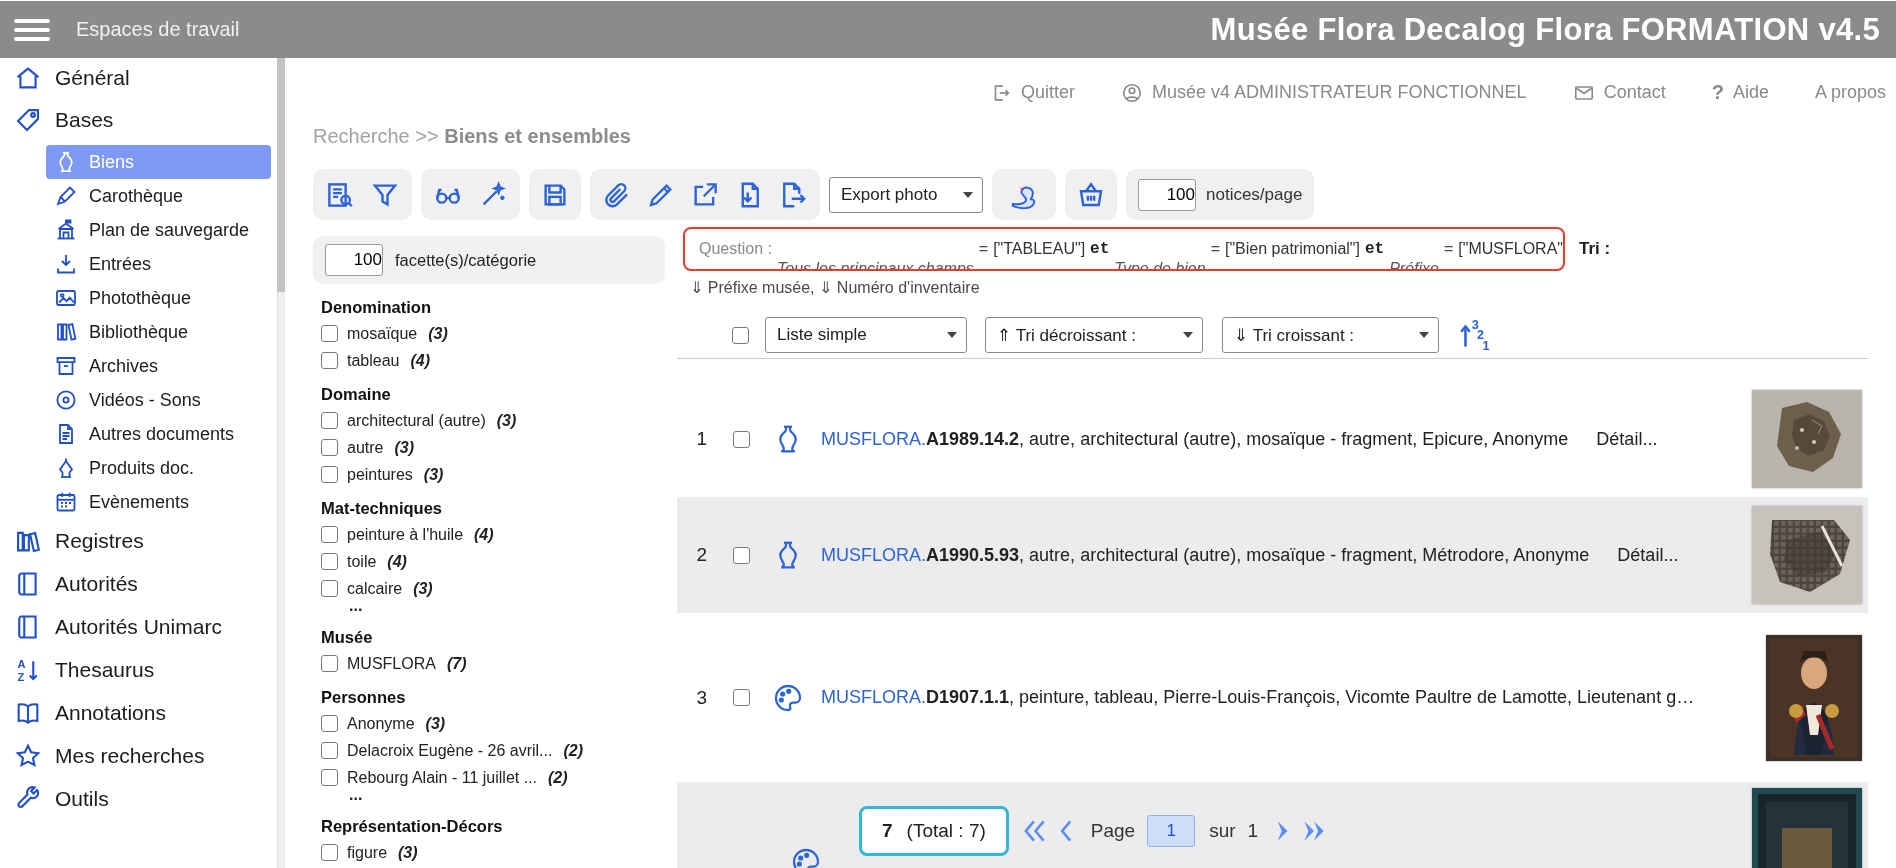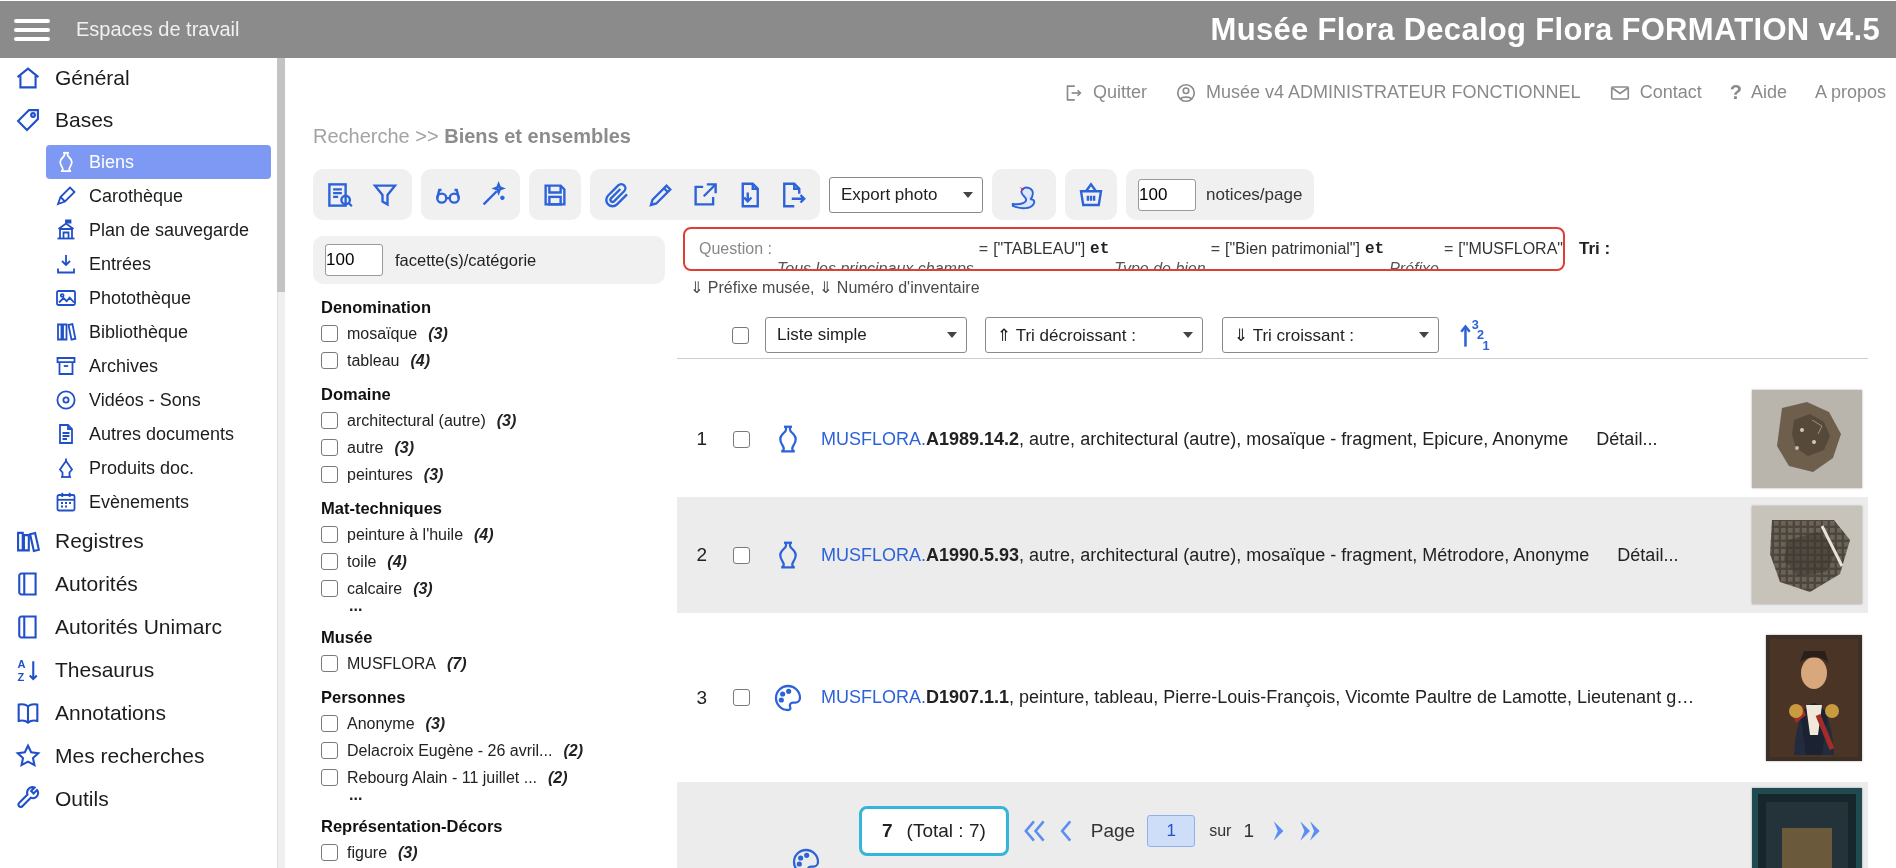--- a/index.html
+++ b/index.html
@@ -25,42 +25,42 @@
   .side-item.lvl { height:43px; }
   .side-sub-list { margin-top:4px; }
   .side-sub { display:flex; align-items:center; gap:11px; height:34px; margin:0 14px 0 46px; padding-left:8px;
               font-size:18px; color:#1c1c1c; cursor:pointer; border-radius:4px; }
   .side-sub.selected { background:#7e99f3; color:#fff; }
   .icon24 { width:24px; height:24px; color:#2050c8; flex:none; }
   .icon28 { width:28px; height:28px; color:#2050c8; flex:none; }
   .side-sub.selected .icon24 { color:#fff; }
 
   
-  .utility { position:absolute; top:81px; right:10px; display:flex; align-items:center; gap:28px;
+  .utility { position:absolute; top:81px; right:10px; display:flex; align-items:center; gap:46px;
              color:#8a8a8a; font-size:18px; }
   .ut-item { display:flex; align-items:center; gap:9px; cursor:pointer; white-space:nowrap; }
   .icon22g { width:22px; height:22px; color:#8a8a8a; flex:none; }
   .qmark { font-size:20px; font-weight:bold; color:#8a8a8a; }
 
   
   .breadcrumb { position:absolute; top:125px; left:313px; font-size:20px; color:#a3a3a3; }
   .breadcrumb b { color:#8c8c8c; }
 
   
   .toolbar { position:absolute; top:169px; left:313px; display:flex; align-items:center; gap:9px; height:51px; }
   .tgroup { background:#f0f0f0; border-radius:10px; height:51px; display:flex; align-items:center;
             padding:0 12px; gap:15px; }
   .tbtn { width:30px; height:30px; color:#2c63d8; cursor:pointer; flex:none; }
   .tsel { height:36px; background:#fff; border:1px solid #8a8a8a; border-radius:3px; display:flex;
           align-items:center; justify-content:space-between; padding:0 9px 0 11px; font-size:17px;
           width:154px; cursor:pointer; }
   .car { width:0; height:0; border-left:5px solid transparent; border-right:5px solid transparent;
          border-top:6px solid #444; }
   .tinput { width:58px; height:32px; border:1px solid #999; border-radius:3px; background:#fff;
-            text-align:left; font-size:17px; font-family:inherit; }
+            text-align:right; font-size:17px; font-family:inherit; }
   .tglabel { font-size:17px; color:#333; }
 
   
   .facets { position:absolute; top:236px; left:313px; width:352px; }
   .facet-head { background:#f1f1f1; border-radius:10px; height:48px; display:flex; align-items:center;
                 gap:12px; padding:0 12px; }
   .facet-head span { font-size:16.5px; color:#222; }
   .fgroup-title { font-weight:bold; font-size:16.5px; color:#111; margin:14px 0 0 8px; line-height:19px; }
   .fitem { display:flex; align-items:center; gap:9px; margin:6px 0 0 8px; height:21px; font-size:16px; }
   .fitem .cnt { font-style:italic; font-weight:bold; margin-left:2px; }
@@ -111,21 +111,21 @@
   
   .pagination { position:absolute; top:806px; left:859px; display:flex; align-items:center; z-index:5; }
   .total-box { background:#fff; border:3px solid #35b5d9; border-radius:8px; height:50px; display:flex;
                align-items:center; gap:14px; padding:0 20px; font-size:19px; color:#222; }
   .total-box .tc { font-weight:bold; }
   .pgbtn { width:28px; height:28px; color:#5b8df5; cursor:pointer; flex:none; }
   .pgbtn.m1 { margin-left:12px; } .pgbtn.m2 { margin-left:4px; }
   .pg-label { font-size:19px; color:#333; margin-left:10px; }
   .pg-input { width:48px; height:32px; background:#cfdef8; border:1px solid #8fb0e8; border-radius:3px;
               text-align:center; font-size:17px; color:#1d4fd7; margin-left:12px; font-family:inherit; }
-  .pg-sur { font-size:16px; color:#333; margin-left:14px; }
+  .pg-sur { font-size:19px; color:#333; margin-left:14px; }
   .pg-tot { font-size:19px; color:#333; margin-left:12px; margin-right:6px; }
 </style>
 </head>
 <body>
 
 <div class="header">
   <div class="burger">
       <div></div>
       <div></div>
       <div></div>

